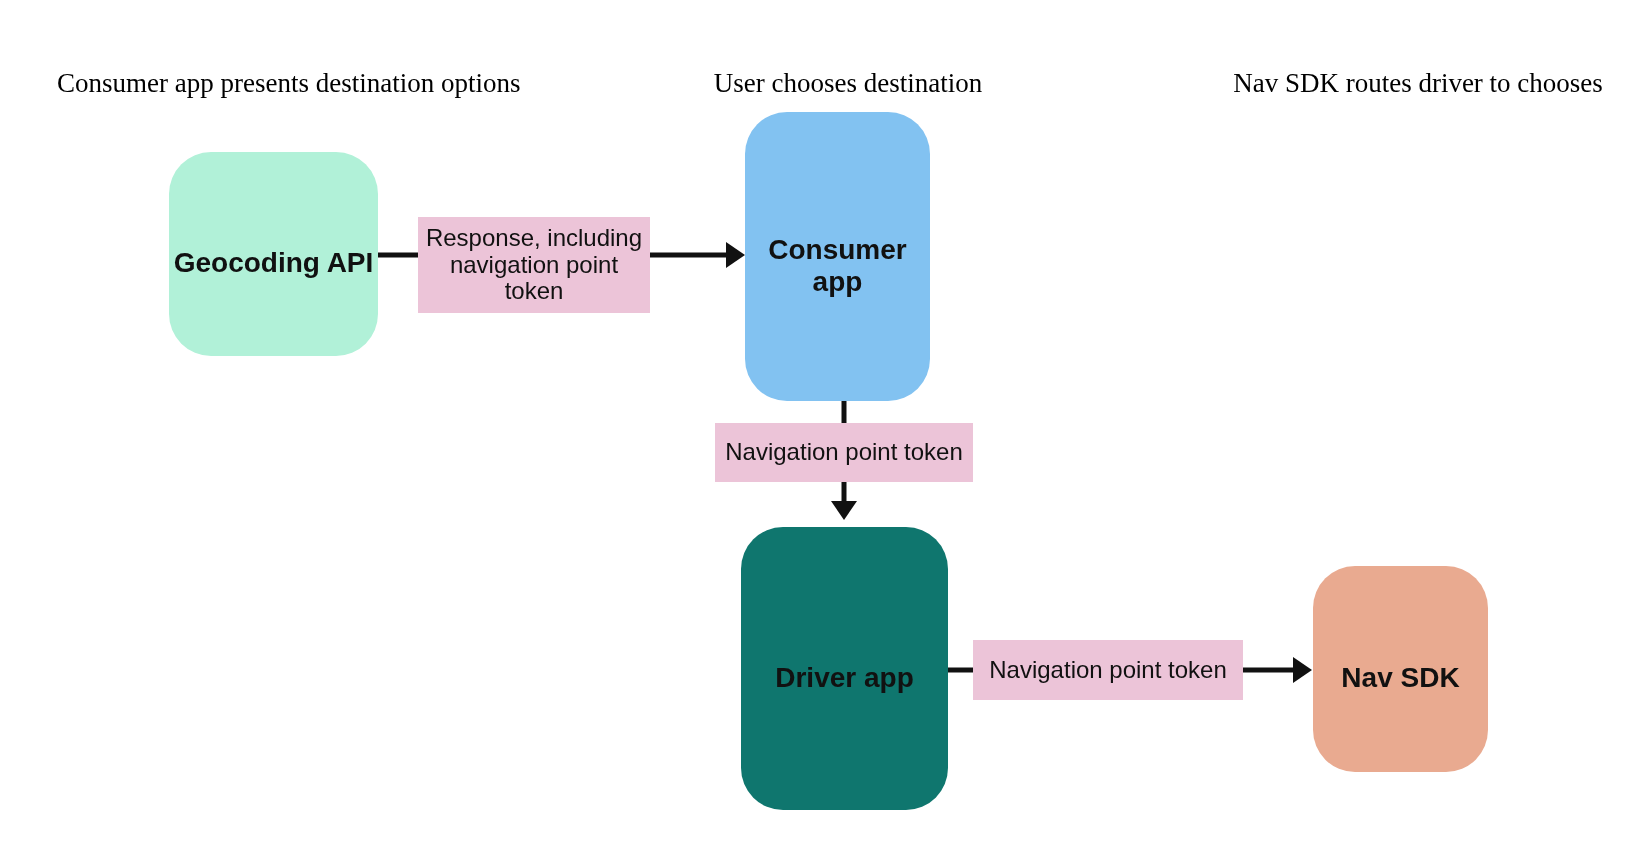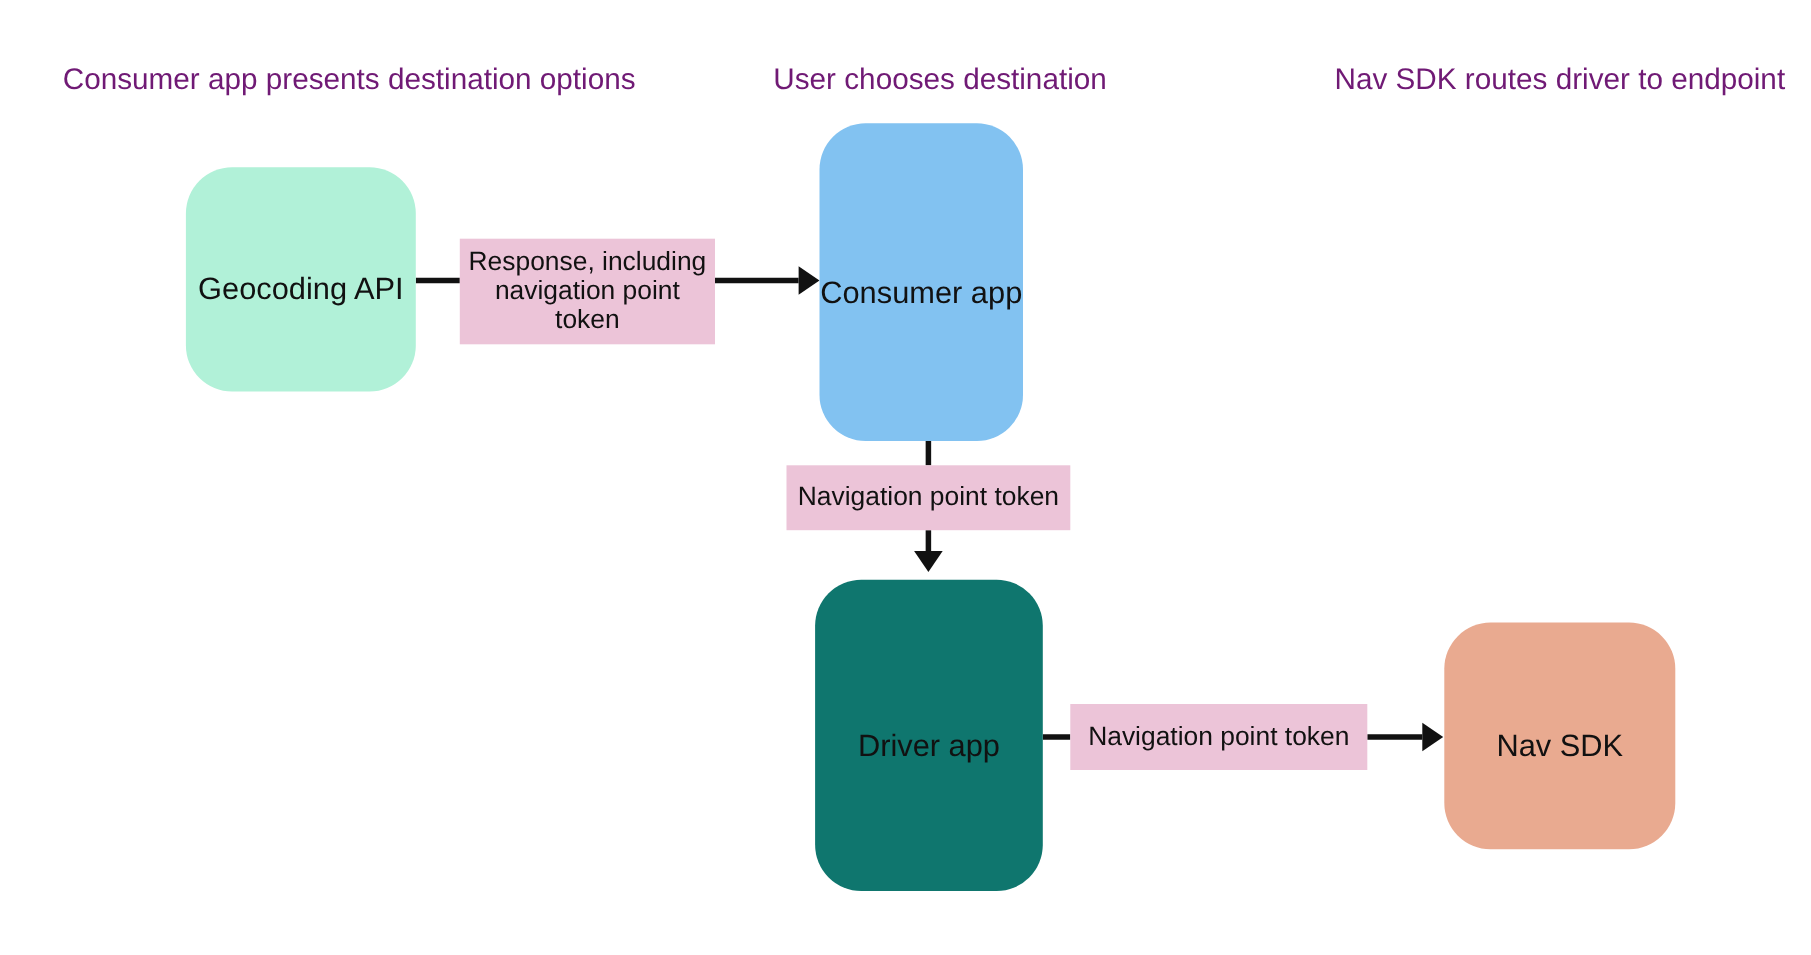--- a/index.html
+++ b/index.html
@@ -11,50 +11,51 @@
     position: relative;
     width: 1646px;
     height: 868px;
     background: #ffffff;
     font-family: "Liberation Sans", "DejaVu Sans", sans-serif;
     color: #1a1a1a;
     overflow: hidden;
   }
   .col-header {
     position: absolute;
-    top: 55px;
+    top: 66px;
     height: 34px;
     line-height: 34px;
     font-size: 27px;
     font-weight: 400;
-    color: #701a75;
+    color: #000000;
     white-space: nowrap;
+    font-family: Liberation Serif, serif;
   }
   #header-1 { left: 57px; }
   #header-2 { left: 703px; width: 290px; text-align: center; }
   #header-3 { left: 1208px; width: 420px; text-align: center; }
 
   .node {
     position: absolute;
     border-radius: 42px;
     display: flex;
     align-items: center;
     justify-content: center;
     text-align: center;
   }
   .node .node-label {
     font-size: 28px;
-    font-weight: 400;
+    font-weight: 700;
     color: #111111;
     margin-top: 18px;
   }
   #node-geocoding-api { left: 169px; top: 152px; width: 209px; height: 204px; background: #b1f1d8; }
   #node-consumer-app  { left: 745px; top: 112px; width: 185px; height: 289px; background: #82c2f1; }
   #node-driver-app    { left: 741px; top: 527px; width: 207px; height: 283px; background: #0f766e; }
-  #node-nav-sdk       { left: 1313px; top: 566px; width: 210px; height: 206px; background: #e9aa90; }
+  #node-nav-sdk       { left: 1313px; top: 566px; width: 175px; height: 206px; background: #e9aa90; }
 
   .edge-label {
     position: absolute;
     background: #ecc4d8;
     display: flex;
     align-items: center;
     justify-content: center;
     text-align: center;
     font-size: 24px;
     font-weight: 400;
@@ -76,21 +77,21 @@
   .arrow-line { stroke: #111111; stroke-width: 5; }
   .arrow-head { fill: #111111; }
 </style>
 </head>
 <body>
 
 <div id="stage">
 
   <div id="header-1" class="col-header">Consumer app presents destination options</div>
   <div id="header-2" class="col-header">User chooses destination</div>
-  <div id="header-3" class="col-header">Nav SDK routes driver to endpoint</div>
+  <div id="header-3" class="col-header">Nav SDK routes driver to chooses</div>
 
   <svg id="arrow-layer" viewBox="0 0 1646 868">
     <g>
       <line class="arrow-line" x1="378" y1="255" x2="418" y2="255"></line>
     </g>
     <g>
       <line class="arrow-line" x1="650" y1="255" x2="726" y2="255"></line>
       <polygon class="arrow-head" points="726,242 726,268 745,255"></polygon>
     </g>
     <g>

